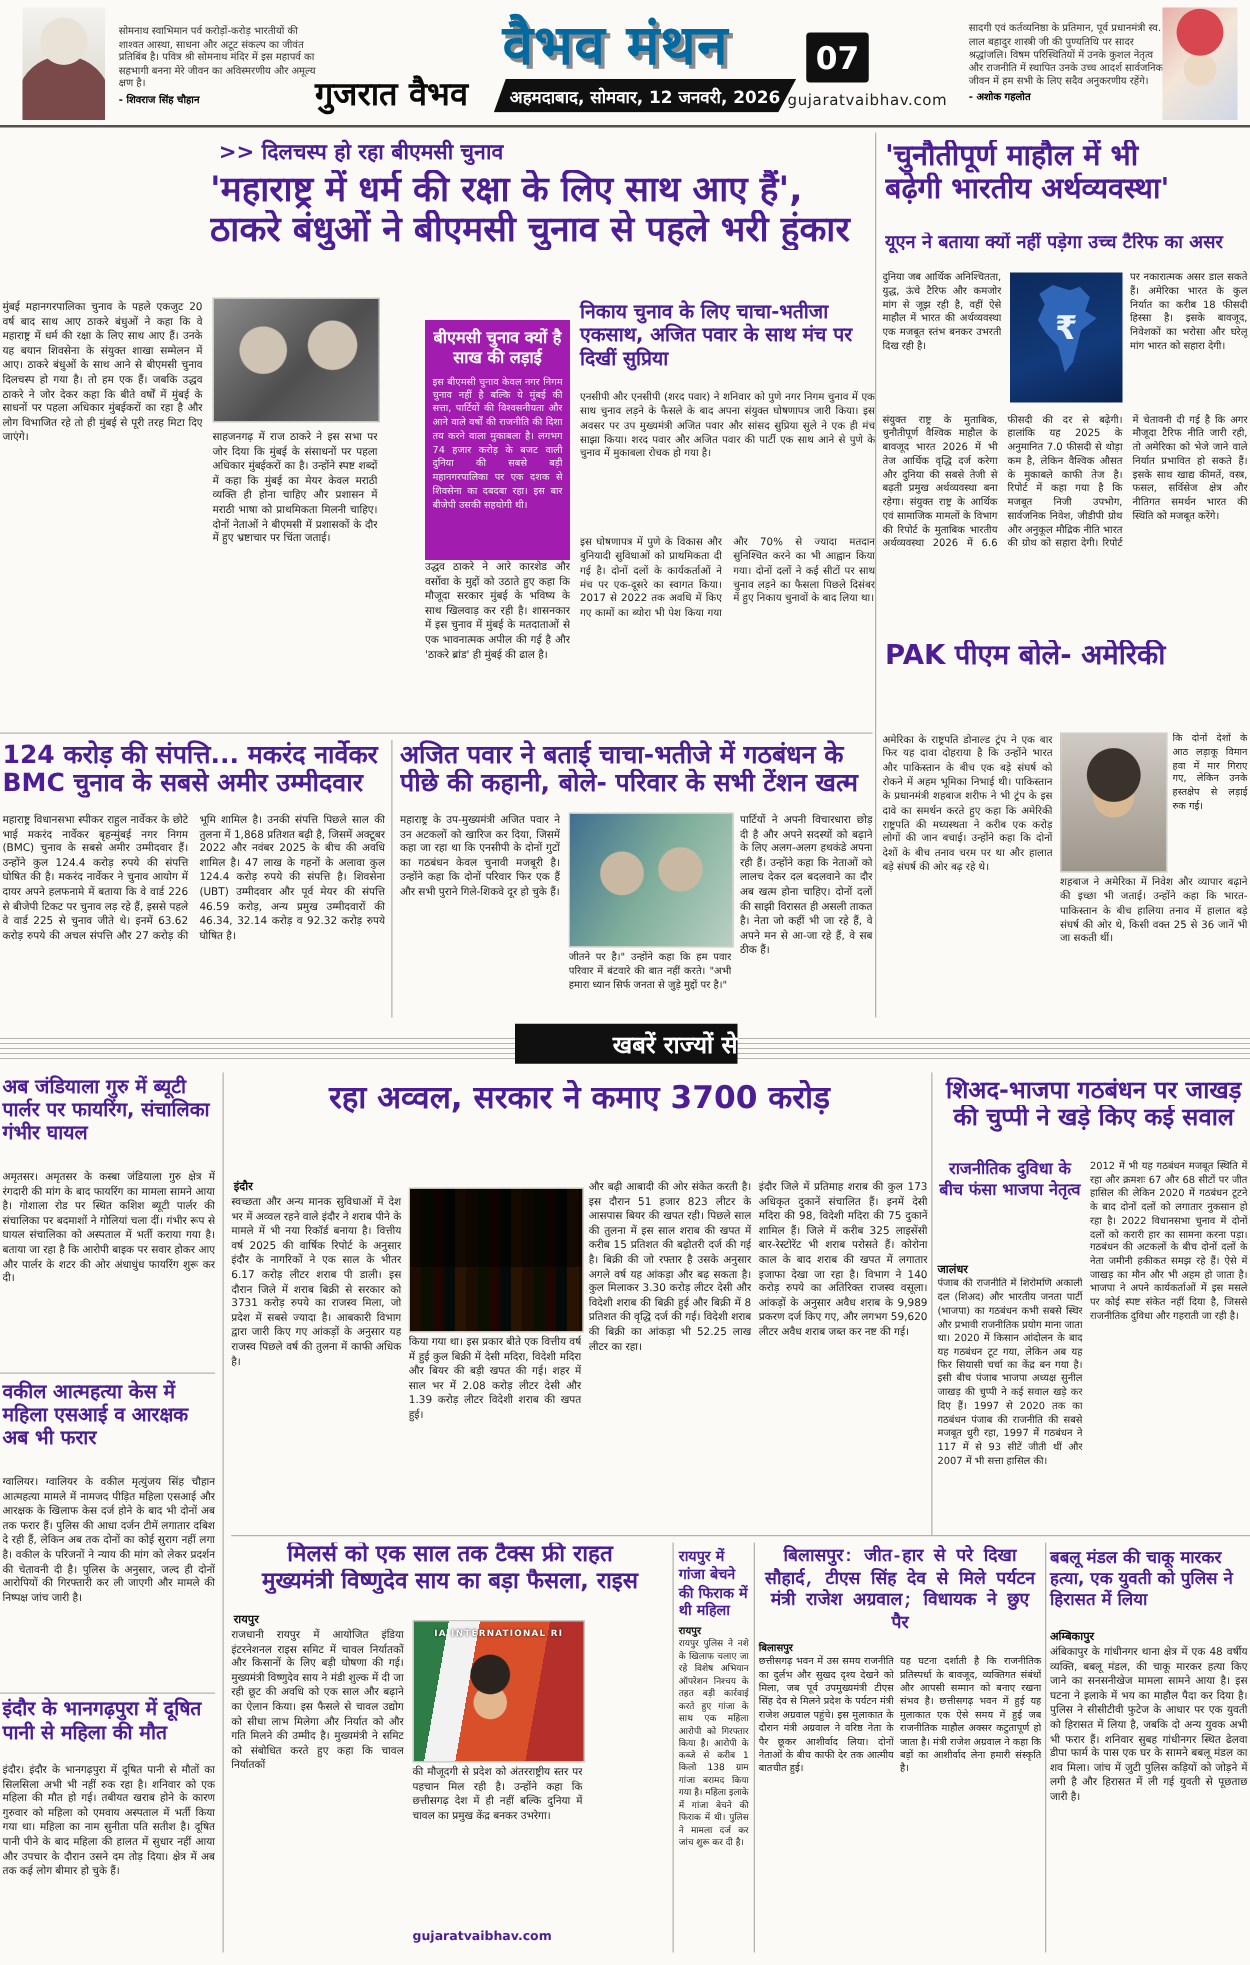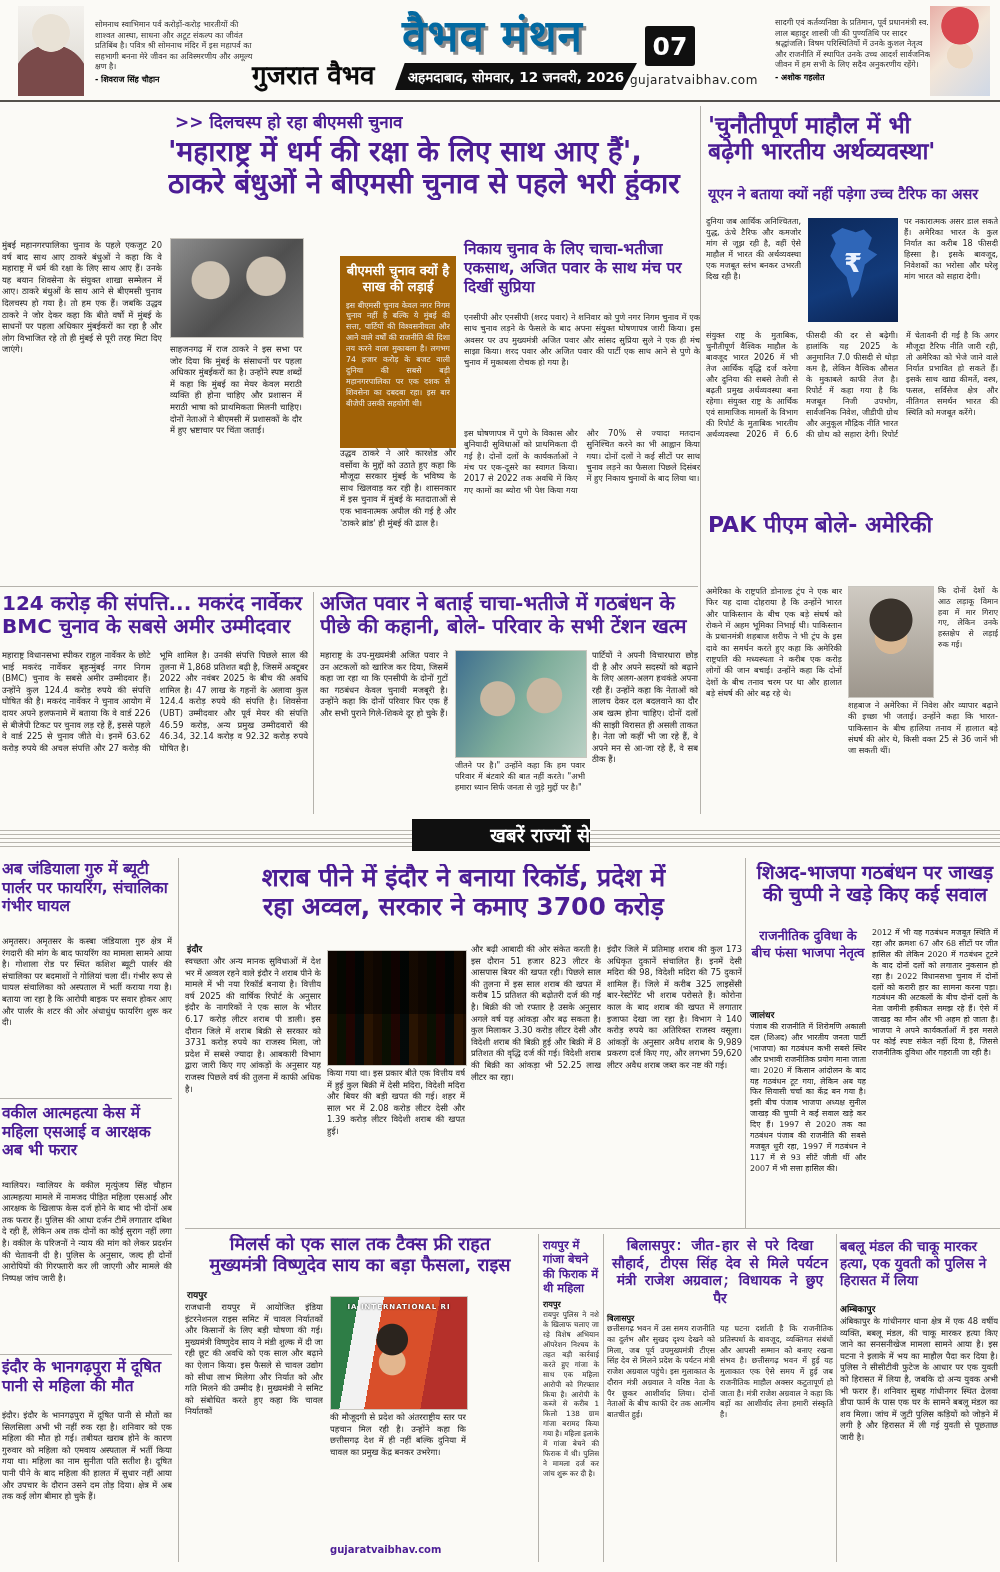--- a/index.html
+++ b/index.html
@@ -19,21 +19,21 @@
   .nameplate{font-size:44px;font-weight:700;color:#0369a1;letter-spacing:1px;
              text-shadow:3px 3px 0 #8a8a8a;white-space:nowrap;}
   .brand{font-size:26px;font-weight:700;color:#0a0a0a;white-space:nowrap;}
   .ribbon{background:#101010;color:#fff;font-weight:700;font-size:13.5px;
           display:flex;align-items:center;justify-content:center;
           clip-path:polygon(4% 0,100% 0,94% 100%,0 100%);}
   .pagebox{background:#101010;color:#fff;font-weight:700;font-size:25px;
            display:flex;align-items:center;justify-content:center;border-radius:3px;}
   .website{font-size:12px;color:#222;letter-spacing:0.5px;}
   
-  .blackbox{background:#a16207;color:#fff;padding:7px 6px;}
+  .blackbox{background:#a21caf;color:#fff;padding:7px 6px;}
   .blackbox .bb-title{font-weight:700;font-size:13px;text-align:center;line-height:1.25;margin-bottom:5px;}
   .blackbox .bb-body{font-size:7.8px;line-height:1.4;text-align:justify;color:#eee;}
   
   .wavy{background:repeating-linear-gradient(0deg,transparent 0 3px,#b8b5ae 3px 4px,transparent 4px 7px,#b8b5ae 7px 8px,transparent 8px 11px,#b8b5ae 11px 12px,transparent 12px 15px,#b8b5ae 15px 16px,transparent 16px 19px,#b8b5ae 19px 20px,transparent 20px 26px);}
   .banner-label{background:#101010;color:#fff;font-weight:700;font-size:19px;
                 display:flex;align-items:center;justify-content:flex-end;}
   .center{text-align:center;}
   .cols2{column-count:2;column-gap:9px;}
   .cols3{column-count:3;column-gap:8px;}
   .caption-strip{position:absolute;left:0;top:6px;width:100%;color:#fff;font-size:7px;font-weight:700;
@@ -158,21 +158,20 @@
   <div class="rule-h" style="left:0;top:1354px;width:172px;"></div>
   <section>
     <div class="abs head" style="left:2px;top:1358px;width:170px;font-size:15.5px;line-height:1.2;">इंदौर के भानगढ़पुरा में दूषित पानी से महिला की मौत</div>
     <div class="abs body-txt" style="left:2px;top:1410px;width:170px;height:152px;">इंदौर। इंदौर के भानगढ़पुरा में दूषित पानी से मौतों का सिलसिला अभी भी नहीं रुक रहा है। शनिवार को एक महिला की मौत हो गई। तबीयत खराब होने के कारण गुरुवार को महिला को एमवाय अस्पताल में भर्ती किया गया था। महिला का नाम सुनीता पति सतीश है। दूषित पानी पीने के बाद महिला की हालत में सुधार नहीं आया और उपचार के दौरान उसने दम तोड़ दिया। क्षेत्र में अब तक कई लोग बीमार हो चुके हैं।</div>
   </section>
 
   <div class="rule-v" style="left:178px;top:858px;height:704px;"></div>
 
   <section>
     <div class="abs center" style="left:185px;top:864px;width:557px;">
-      <div class="head nowrap" style="font-size:25px;">शराब पीने में इंदौर ने बनाया रिकॉर्ड, प्रदेश में</div>
       <div class="head nowrap" style="font-size:25px;">रहा अव्वल, सरकार ने कमाए 3700 करोड़</div>
     </div>
     <div class="abs dateline" style="left:187px;top:942px;">इंदौर</div>
     <div class="abs body-txt" style="left:185px;top:956px;width:136px;height:266px;">स्वच्छता और अन्य मानक सुविधाओं में देश भर में अव्वल रहने वाले इंदौर ने शराब पीने के मामले में भी नया रिकॉर्ड बनाया है। वित्तीय वर्ष 2025 की वार्षिक रिपोर्ट के अनुसार इंदौर के नागरिकों ने एक साल के भीतर 6.17 करोड़ लीटर शराब पी डाली। इस दौरान जिले में शराब बिक्री से सरकार को 3731 करोड़ रुपये का राजस्व मिला, जो प्रदेश में सबसे ज्यादा है। आबकारी विभाग द्वारा जारी किए गए आंकड़ों के अनुसार यह राजस्व पिछले वर्ष की तुलना में काफी अधिक है।</div>
     <div class="photo abs" style="left:327px;top:950px;width:138px;height:114px;
                 background:linear-gradient(#1d1408 0 55%,#3a2a14 55% 100%),repeating-linear-gradient(90deg,#7a4a12 0 9px,#2e5a1e 9px 18px,#8a1f1f 18px 27px,#123a6e 27px 36px,#b4791f 36px 45px);background-blend-mode:multiply;"></div>
     <div class="abs body-txt" style="left:327px;top:1068px;width:138px;height:154px;">किया गया था। इस प्रकार बीते एक वित्तीय वर्ष में हुई कुल बिक्री में देसी मदिरा, विदेशी मदिरा और बियर की बड़ी खपत की गई। शहर में साल भर में 2.08 करोड़ लीटर देसी और 1.39 करोड़ लीटर विदेशी शराब की खपत हुई।</div>
     <div class="abs body-txt" style="left:471px;top:944px;width:130px;height:278px;">और बढ़ी आबादी की ओर संकेत करती है। इस दौरान 51 हजार 823 लीटर के आसपास बियर की खपत रही। पिछले साल की तुलना में इस साल शराब की खपत में करीब 15 प्रतिशत की बढ़ोतरी दर्ज की गई है। बिक्री की जो रफ्तार है उसके अनुसार अगले वर्ष यह आंकड़ा और बढ़ सकता है। कुल मिलाकर 3.30 करोड़ लीटर देसी और विदेशी शराब की बिक्री हुई और बिक्री में 8 प्रतिशत की वृद्धि दर्ज की गई। विदेशी शराब की बिक्री का आंकड़ा भी 52.25 लाख लीटर का रहा।</div>
     <div class="abs body-txt" style="left:607px;top:944px;width:135px;height:278px;">इंदौर जिले में प्रतिमाह शराब की कुल 173 अधिकृत दुकानें संचालित हैं। इनमें देसी मदिरा की 98, विदेशी मदिरा की 75 दुकानें शामिल हैं। जिले में करीब 325 लाइसेंसी बार-रेस्टोरेंट भी शराब परोसते हैं। कोरोना काल के बाद शराब की खपत में लगातार इजाफा देखा जा रहा है। विभाग ने 140 करोड़ रुपये का अतिरिक्त राजस्व वसूला। आंकड़ों के अनुसार अवैध शराब के 9,989 प्रकरण दर्ज किए गए, और लगभग 59,620 लीटर अवैध शराब जब्त कर नष्ट की गई।</div>
   </section>

